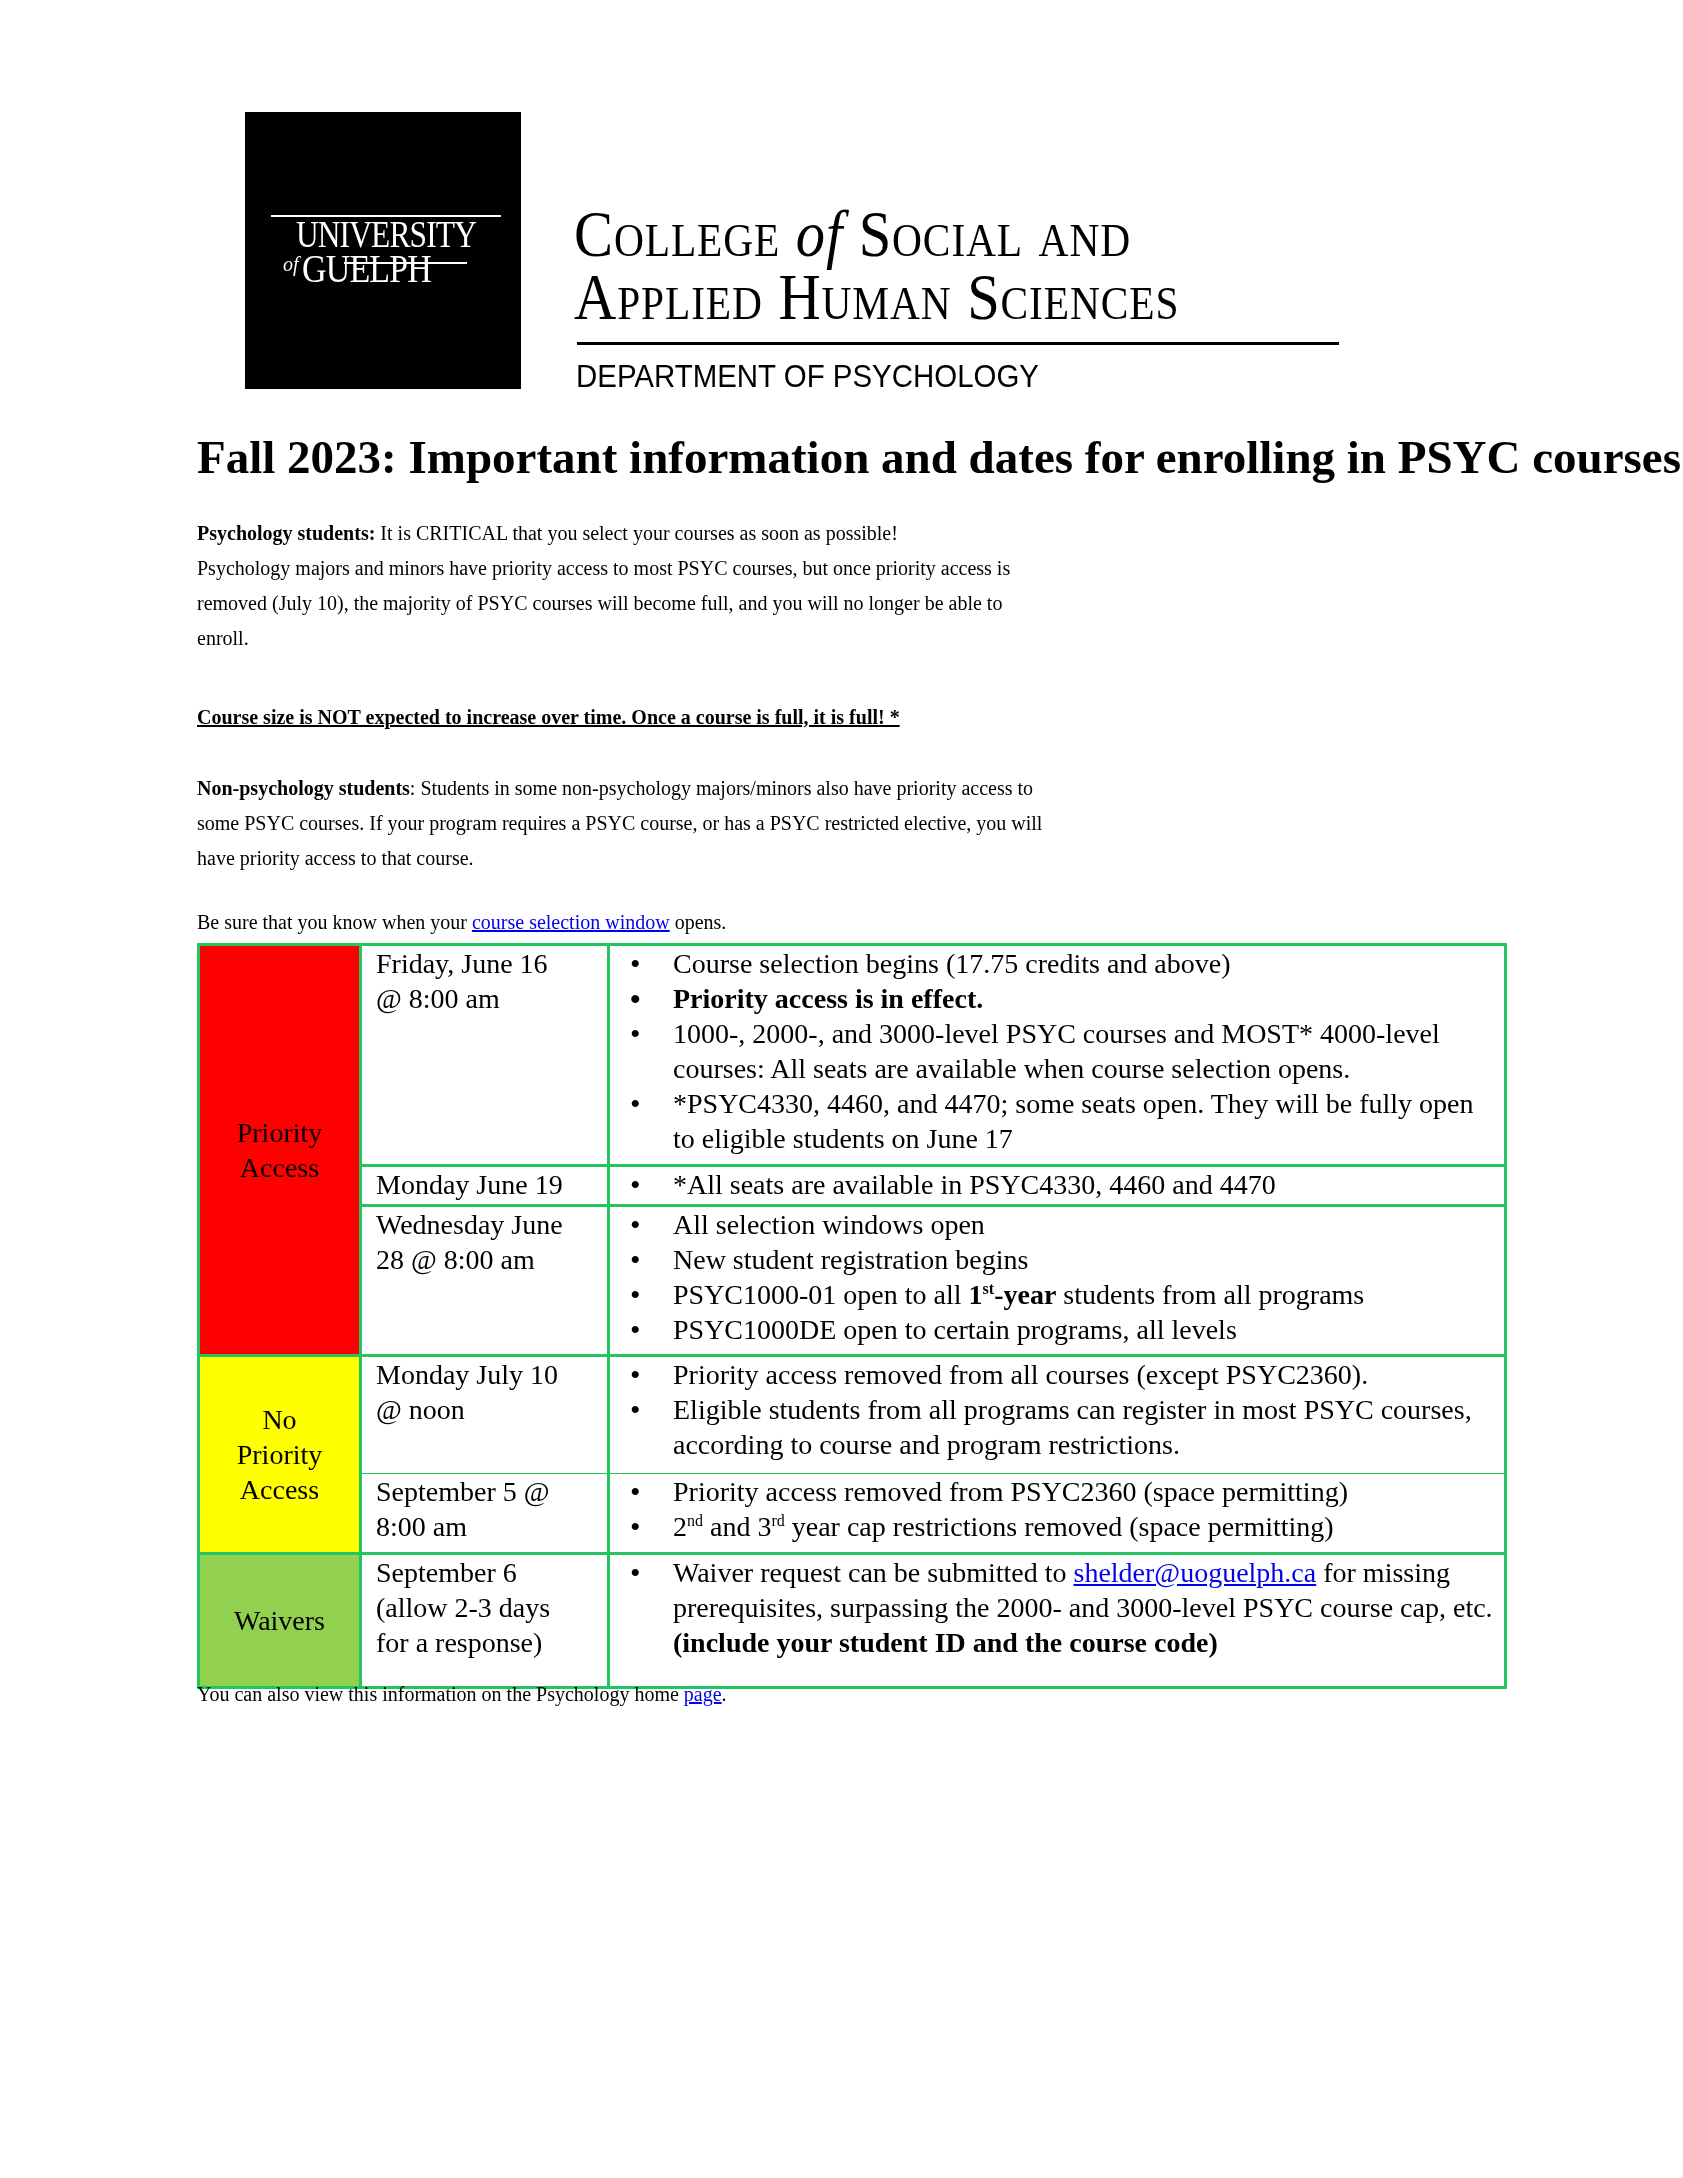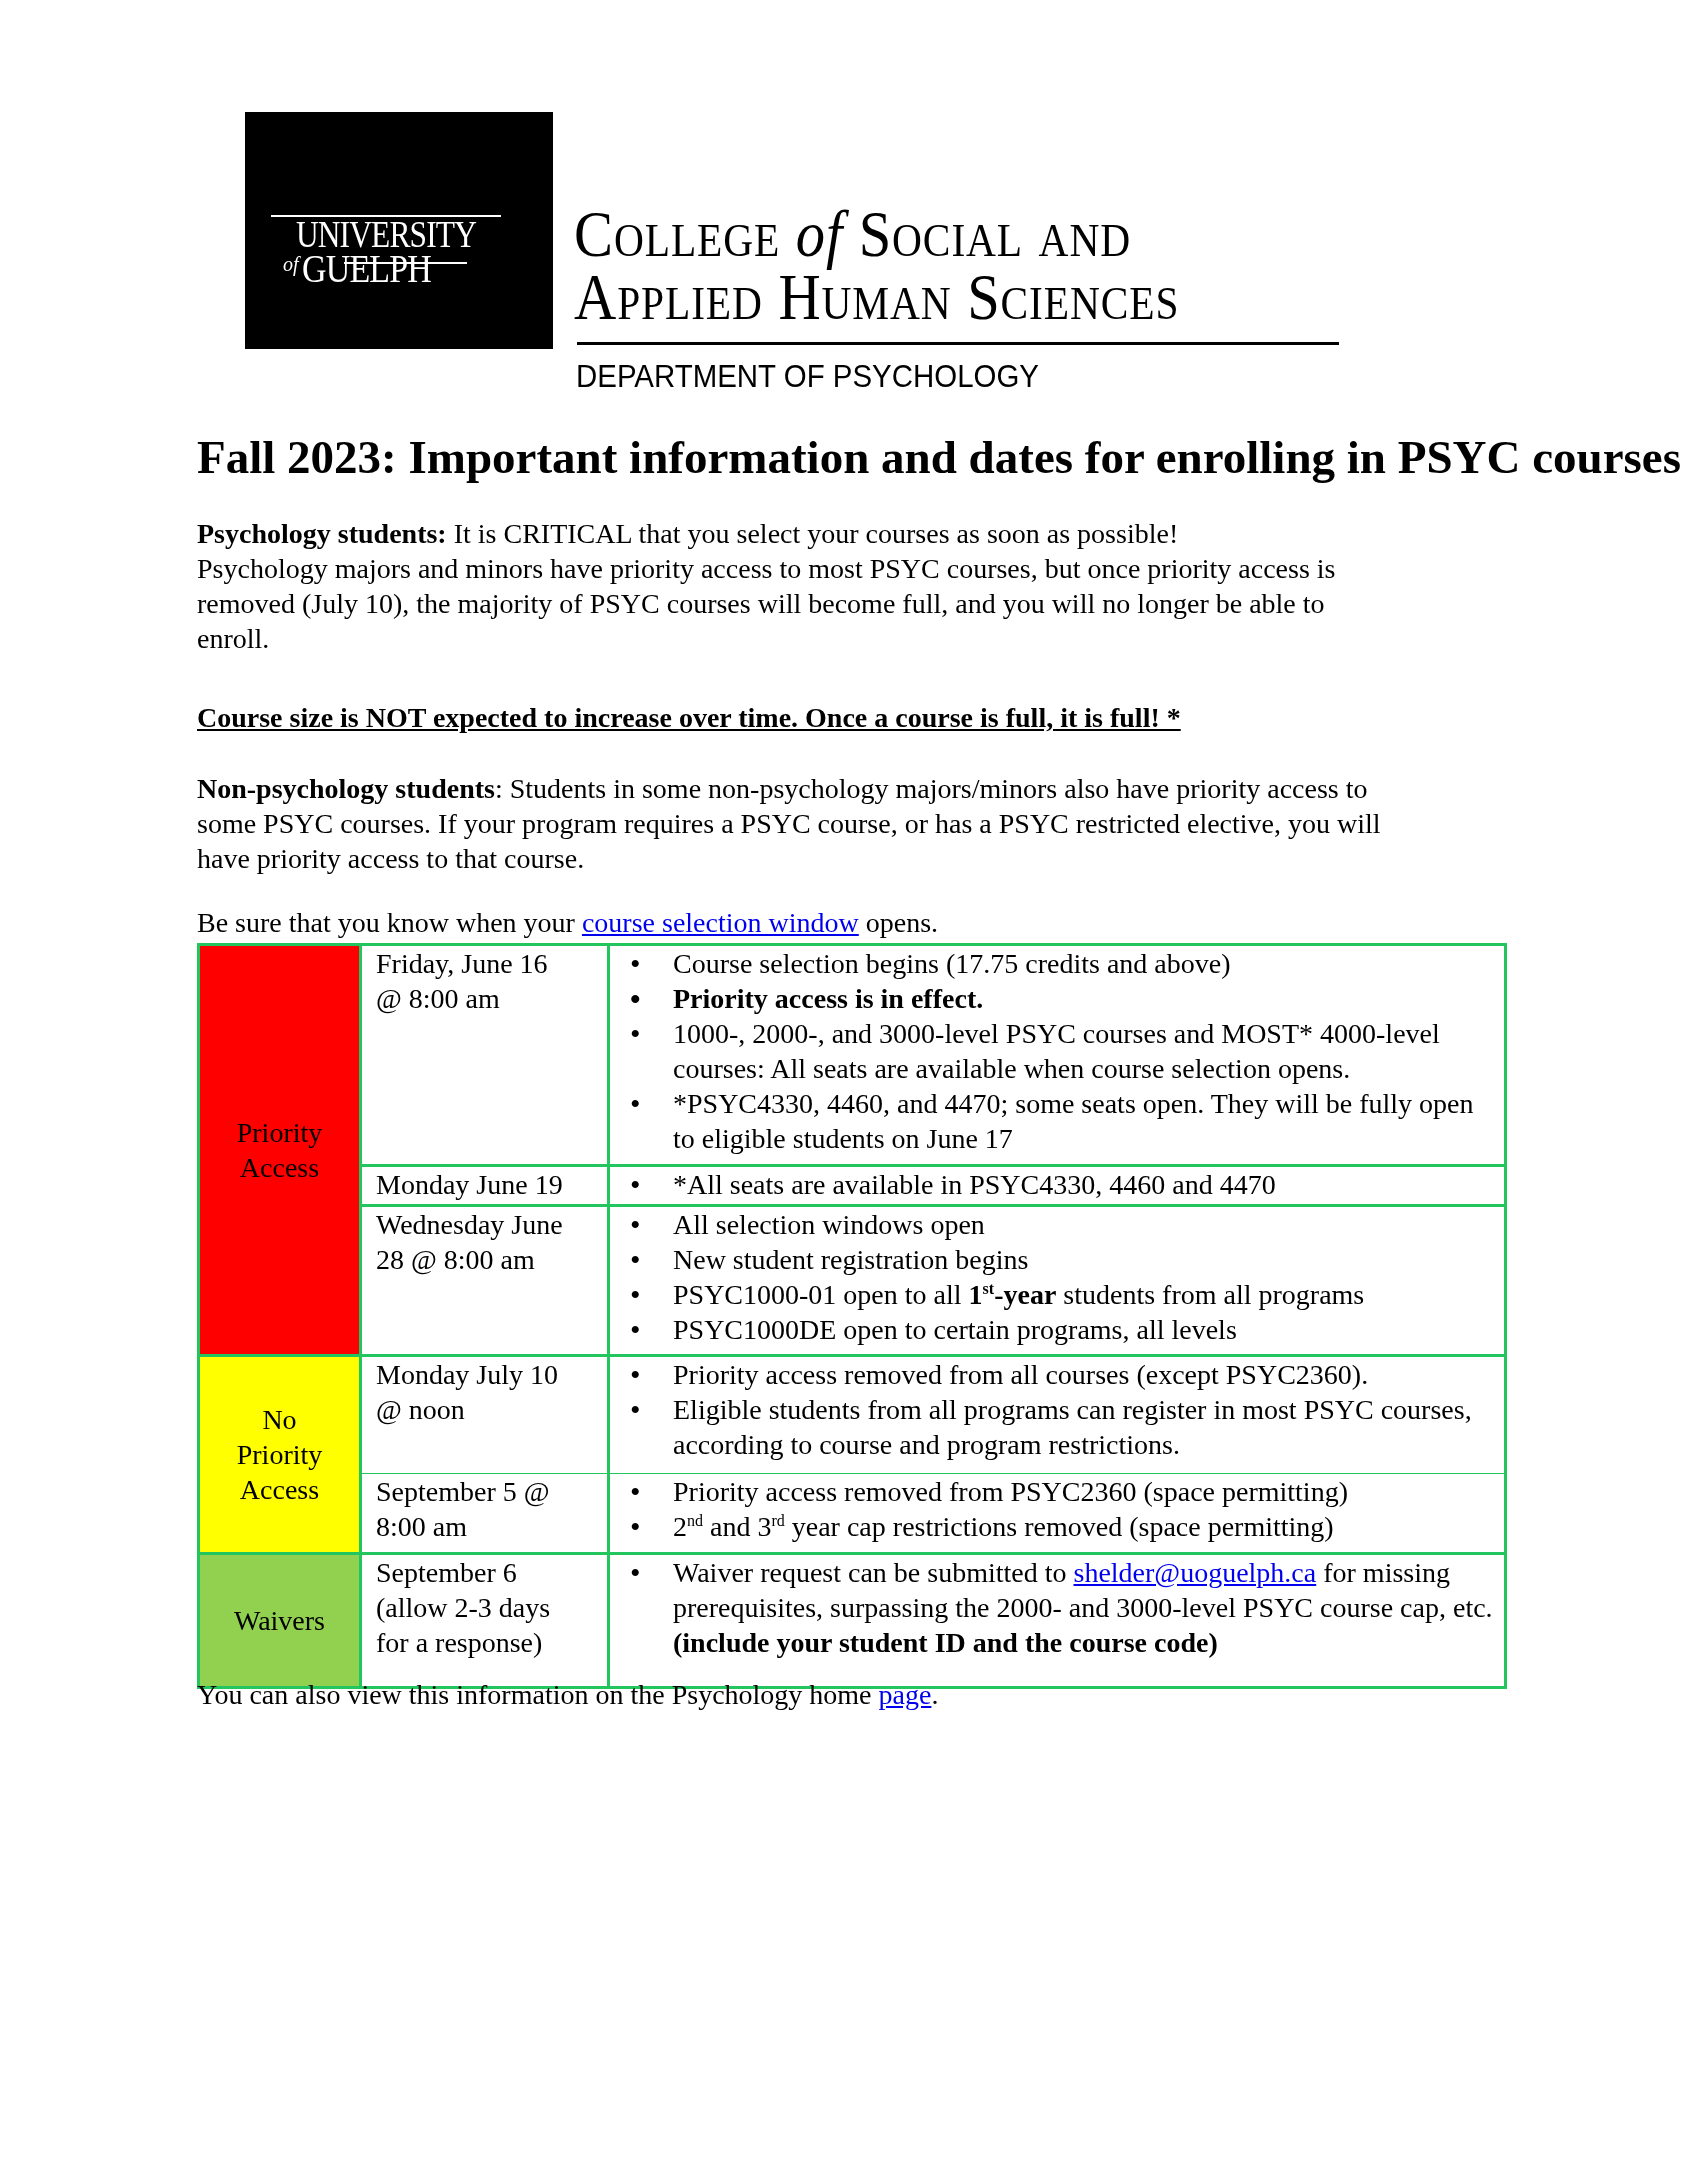--- a/index.html
+++ b/index.html
@@ -1,39 +1,39 @@
 <!DOCTYPE html>
 <html><head>
 <meta charset="utf-8">
 <style>
   html, body { margin: 0; padding: 0; background: #ffffff; }
   body { width: 1683px; height: 2178px; position: relative; overflow: hidden;
          font-family: "Liberation Serif", "DejaVu Serif", serif; color: #000; }
   .abs { position: absolute; }
 
   
-  #logo-box { left: 245px; top: 112px; width: 276px; height: 237px; background: #000; padding-left: 32px; }
+  #logo-box { left: 245px; top: 112px; width: 276px; height: 277px; background: #000; }
   #logo-rule-top { position: absolute; left: 26px; top: 103px; width: 230px; height: 2px; background: #fff; }
   #logo-rule-bottom { position: absolute; left: 99px; top: 150px; width: 123px; height: 2px; background: #fff; }
   #logo-univ { position: absolute; left: 22px; top: 103px; width: 238px; text-align: center;
                color: #fff; font-size: 37px; line-height: 40px; letter-spacing: -1px; transform: scaleX(0.85); transform-origin: center; }
   #logo-of { position: absolute; left: 38px; top: 141px; color: #fff; font-style: italic; font-size: 20px; }
   #logo-guelph { position: absolute; left: 57px; top: 135px; color: #fff; font-size: 40px; line-height: 44px; letter-spacing: -1px; transform: scaleX(0.85); transform-origin: left; }
 
   #college-line1, #college-line2 { left: 574px; font-size: 65px; line-height: 65px; white-space: nowrap;
                font-variant: small-caps; letter-spacing: 1px; transform: scaleX(0.9); transform-origin: left; }
   #college-line1 { top: 202px; }
   #college-line2 { top: 265px; }
   .of-ital { font-style: italic; font-variant: normal; }
   #college-rule { left: 577px; top: 342px; width: 762px; height: 3px; background: #000; }
   #dept { left: 576px; top: 358px; font-family: "Liberation Sans", "DejaVu Sans", sans-serif; font-size: 32px;
           line-height: 36px; white-space: nowrap; transform: scaleX(0.92); transform-origin: left; }
 
   
-  .body-text { font-size: 28px; line-height: 35px; }
+  .body-text { font-size: 20px; line-height: 35px; }
   #title { left: 197px; top: 437px; font-size: 47px; font-weight: bold; white-space: nowrap; line-height: 40px; }
   #para-psych { left: 197px; top: 516px; width: 1307px; }
   #para-psych .line { white-space: nowrap; }
   #course-size { left: 197px; top: 700px; font-weight: bold; text-decoration: underline; white-space: nowrap; }
   #para-nonpsych { left: 197px; top: 771px; width: 1307px; }
   #para-nonpsych .line { white-space: nowrap; }
   #be-sure { left: 197px; top: 905px; white-space: nowrap; }
   a.link { color: #0000ee; text-decoration: underline; }
 
   

